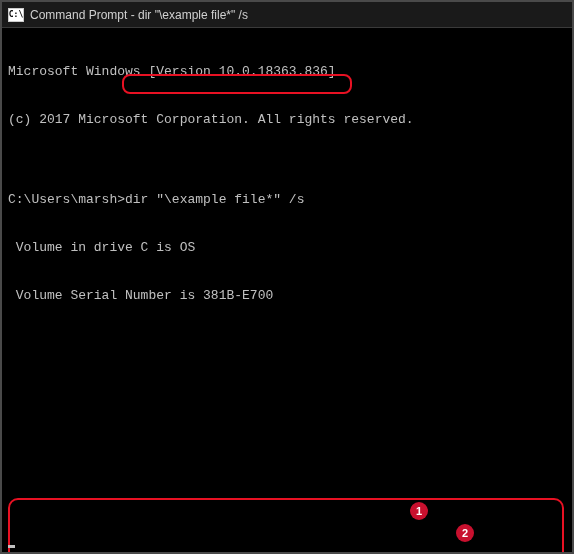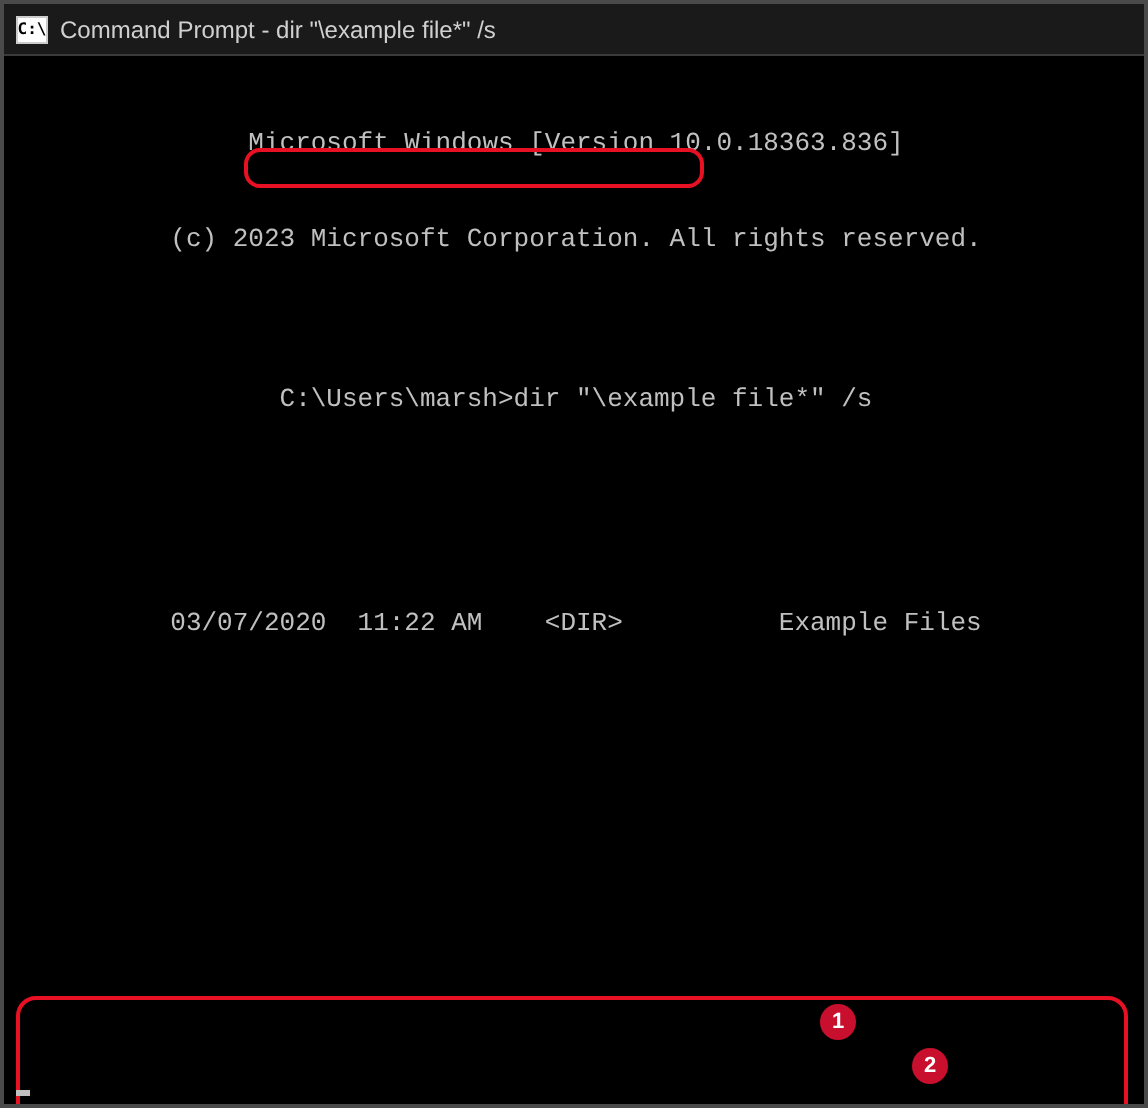--- a/index.html
+++ b/index.html
@@ -52,21 +52,21 @@
     background: #000;
     color: #c0c0c0;
     font-size: 13px;
     line-height: 16px;
     padding: 4px 4px 4px 6px;
     height: calc(100% - 26px);
     overflow: hidden;
     position: relative;
     white-space: pre;
   }
-  .line { display: block; text-align: center; }
+  .line { display: block; }
   .highlight-box {
     position: absolute;
     border: 2px solid #e81123;
     border-radius: 10px;
     pointer-events: none;
   }
   .hb1 { top: 46px; left: 120px; width: 230px; height: 20px; border-radius: 8px;}
   .hb2 { top: 470px; left: 6px; width: 556px; height: 64px; border-radius: 10px;}
   .badge {
     position: absolute;
@@ -99,26 +99,27 @@
 
 <div class="window">
   <div class="titlebar">
     <span class="app-icon">
         <span class="app-icon-inner">C:\</span>
       </span>
     <span class="title-text">Command Prompt - dir  "\example file*" /s</span>
   </div>
   <div class="terminal">
     <span class="line">Microsoft Windows [Version 10.0.18363.836]</span>
-    <span class="line">(c) 2023 Microsoft Corporation. All rights reserved.</span>
+    <span class="line">(c) 2017 Microsoft Corporation. All rights reserved.</span>
     <span class="line"></span>
     <span class="line">C:\Users\marsh&gt;dir "\example file*" /s</span>
+    <span class="line"> Volume in drive C is OS</span>
+    <span class="line"> Volume Serial Number is 381B-E700</span>
     <span class="line"></span>
     <span class="line"></span>
-    <span class="line">03/07/2020  11:22 AM    &lt;DIR&gt;          Example Files</span>
     <span class="line"></span>
     
     <span class="line"></span>
     
     
     <span class="line"></span>
     
     <span class="line"></span>
     
     

